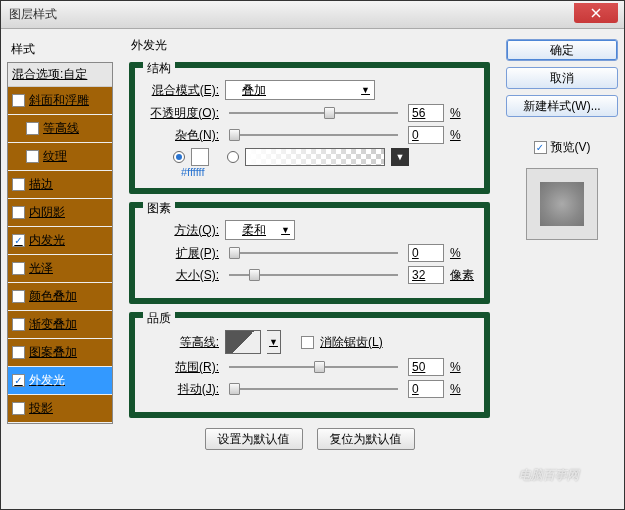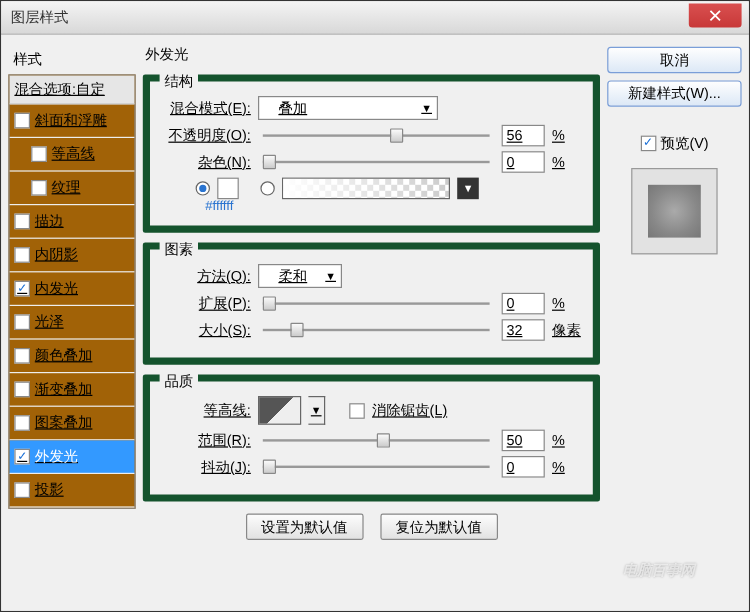--- a/index.html
+++ b/index.html
@@ -2,21 +2,21 @@
 <html><head>
 <meta charset="utf-8">
 <style>
 * { box-sizing: border-box; font-family: "Microsoft YaHei", SimSun, sans-serif; font-size: 12px; }
 body { margin: 0; background: #2a2a2a; }
 .window { width: 625px; height: 510px; background: #e8e8e8; border: 1px solid #333; display: flex; flex-direction: column; }
 .titlebar { height: 28px; background: linear-gradient(#f4f4f4, #d8d8d8); display: flex; align-items: center; padding-left: 8px; border-bottom: 1px solid #aaa; }
 .titlebar-text { flex: 1; color: #333; }
 .close-btn { width: 44px; height: 20px; background: linear-gradient(#d95050, #c83838); color: #fff; display: flex; align-items: center; justify-content: center; border-radius: 0 0 3px 3px; margin-right: 6px; margin-top: -4px; cursor: pointer; }
 .close-btn svg { width: 10px; height: 10px; }
-.body { flex: 1; background: #f0f0f0; display: flex; padding: 6px; gap: 6px; }
+.body { flex: 1; background: #f0f0f0; display: flex; padding: 6px; gap: 16px; }
 .left-col { width: 106px; display: flex; flex-direction: column; }
 .left-title { padding: 6px 4px 4px; }
 .left-list { border: 1px solid #888; background: #a16207; text-decoration: underline; }
 .blend-opt { background: #e6e6e6; padding: 3px 4px; border-bottom: 1px solid #ccc; }
 .style-item { display: flex; align-items: center; gap: 4px; padding: 5px 4px; border-bottom: 1px solid #eee; cursor: pointer; }
 .style-item.indent { padding-left: 18px; }
 .style-item.sel { background: #3399ff; color: #fff; }
 .chk { width: 13px; height: 13px; border: 1px solid #888; background: #fff; display: flex; align-items: center; justify-content: center; }
 .chk.on::after { content: "✓"; color: #1a6fd6; font-size: 10px; line-height: 1; }
 .mid-col { flex: 1; display: flex; flex-direction: column; gap: 4px; }
@@ -219,20 +219,21 @@
         </div>
       </div>
 
       <div class="btn-row">
         <div class="btn">设置为默认值</div>
         <div class="btn">复位为默认值</div>
       </div>
     </div>
 
     <div class="right-col">
+      <div class="rbtn def">确定</div>
       <div class="rbtn">取消</div>
       <div class="rbtn">新建样式(W)...</div>
       <div class="preview-check">
         <span class="chk on"></span>
         <span>预览(V)</span>
       </div>
       <div class="preview-box">
         <div class="preview-inner"></div>
       </div>
     </div>

